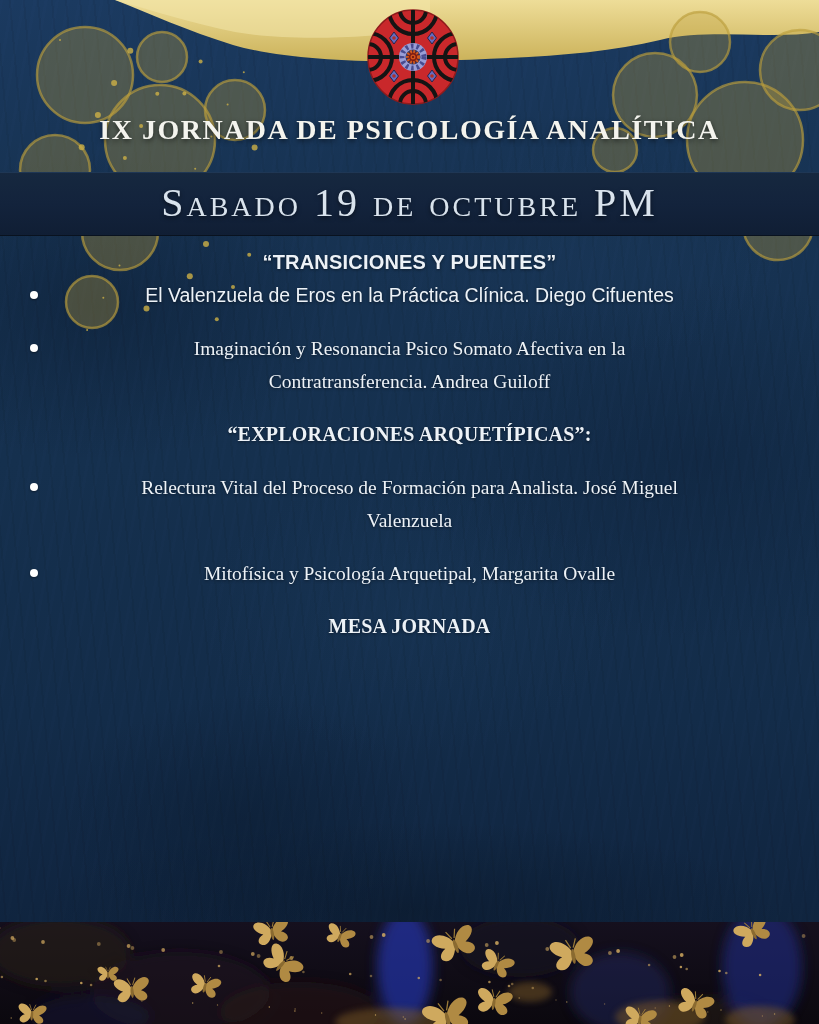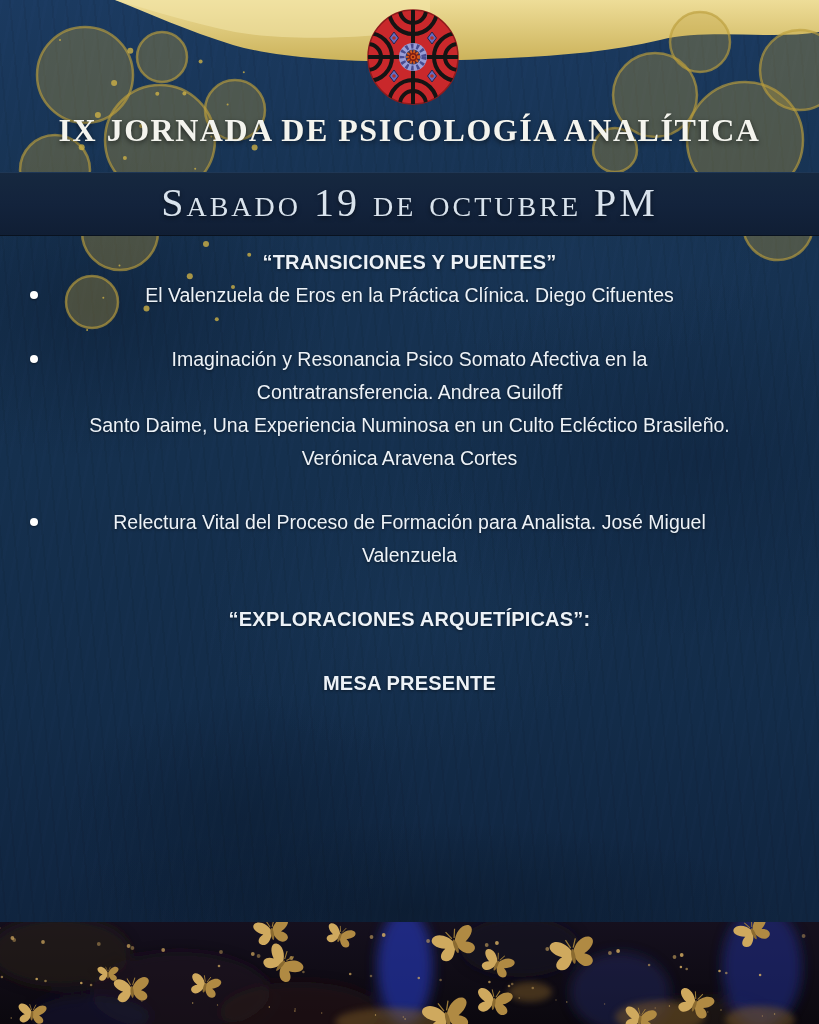--- a/index.html
+++ b/index.html
@@ -18,40 +18,40 @@
   body::before{
     content:"";position:absolute;inset:0;pointer-events:none;
     background:repeating-linear-gradient(100deg, rgba(255,255,255,.018) 0 3px, transparent 3px 11px),
                repeating-linear-gradient(85deg, rgba(0,0,0,.05) 0 2px, transparent 2px 14px);
     mix-blend-mode:overlay;
   }
   .top-art{position:absolute;left:0;top:0;width:819px;height:360px;pointer-events:none;}
   .emblem{position:absolute;left:366px;top:7px;width:94px;height:100px;}
   .title{
     position:absolute;left:0;top:109px;width:819px;text-align:center;
-    font-family:"Liberation Serif", serif;font-weight:bold;font-size:32px;
+    font-family:"Liberation Serif", serif;font-weight:bold;font-size:28px;
     letter-spacing:1.5px;color:#f4f4ee;line-height:42px;
     text-shadow:0 2px 5px rgba(0,0,0,.55);
   }
   .date-band{
     position:absolute;left:0;top:172px;width:819px;height:64px;
     background:linear-gradient(180deg,#16283f 0%,#13233c 50%,#101e34 100%);
     box-shadow:0 1px 0 rgba(60,100,150,.25) inset, 0 -1px 0 rgba(0,0,0,.4) inset;
   }
   .date-band .txt{
     display:block;width:100%;text-align:center;line-height:62px;
     font-family:"Liberation Serif", serif;font-variant:small-caps;
     font-size:40px;letter-spacing:3px;color:#d9e3ed;
     text-shadow:0 2px 4px rgba(0,0,0,.5);
   }
   .program{position:absolute;left:0;top:246px;width:819px;padding:0 9px;box-sizing:border-box;
     color:#edf2f7;font-size:19.5px;line-height:33px;text-align:center;
     text-shadow:0 1px 3px rgba(0,0,0,.45);}
   .prog-item{position:relative;}
-  .prog-item.gap{margin-top:31px;}
+  .prog-item.gap{margin-top:20px;font-family:Liberation Serif, serif;}
   .prog-item.header{font-weight:bold;font-size:20px;letter-spacing:.2px;}
   .prog-item .dot{
     position:absolute;left:21px;top:12px;width:8px;height:8px;border-radius:50%;
     background:#ffffff;box-shadow:0 1px 2px rgba(0,0,0,.4);
   }
   .bottom-art{position:absolute;left:0;top:922px;width:819px;height:102px;}
 </style>
 </head>
 <body>
 
@@ -164,24 +164,24 @@
 <div class="title">IX JORNADA DE PSICOLOGÍA ANALÍTICA</div>
 
 <div class="date-band">
   <span class="txt">Sabado 19 de octubre PM</span>
 </div>
 
 <div class="program">
     <div class="prog-item header"><span class="txt">“TRANSICIONES Y PUENTES”</span></div>
     <div class="prog-item bullet"><span class="dot"></span><span class="txt">El Valenzuela de Eros en la Práctica Clínica. Diego Cifuentes</span></div>
     <div class="prog-item bullet gap"><span class="dot"></span><span class="txt">Imaginación y Resonancia Psico Somato Afectiva en la<br>Contratransferencia. Andrea Guiloff</span></div>
-    <div class="prog-item plain"><span class="txt">Santo Daime, Una Experiencia Numinosa en un Culto Ecléctico Brasileño.<br>Verónica Aravena Cortes</span></div>
+    <div class="prog-item header gap"><span class="txt">“EXPLORACIONES ARQUETÍPICAS”:</span></div>
     <div class="prog-item bullet gap"><span class="dot"></span><span class="txt">Relectura Vital del Proceso de Formación para Analista. José Miguel<br>Valenzuela</span></div>
-    <div class="prog-item header gap"><span class="txt">“EXPLORACIONES ARQUETÍPICAS”:</span></div>
-    <div class="prog-item header gap"><span class="txt">MESA PRESENTE</span></div>
+    <div class="prog-item bullet gap"><span class="dot"></span><span class="txt">Mitofísica y Psicología Arquetipal, Margarita Ovalle</span></div>
+    <div class="prog-item header gap"><span class="txt">MESA JORNADA</span></div>
   </div>
 
 <svg class="bottom-art" viewBox="0 0 819 102">
   <defs>
     <linearGradient id="bGrad" x1="0" y1="0" x2="0" y2="1">
       <stop offset="0" stop-color="#15101e"></stop>
         <stop offset="1" stop-color="#0b080e"></stop>
     </linearGradient>
     <filter id="blur6">
         <feGaussianBlur stdDeviation="6"></feGaussianBlur>

